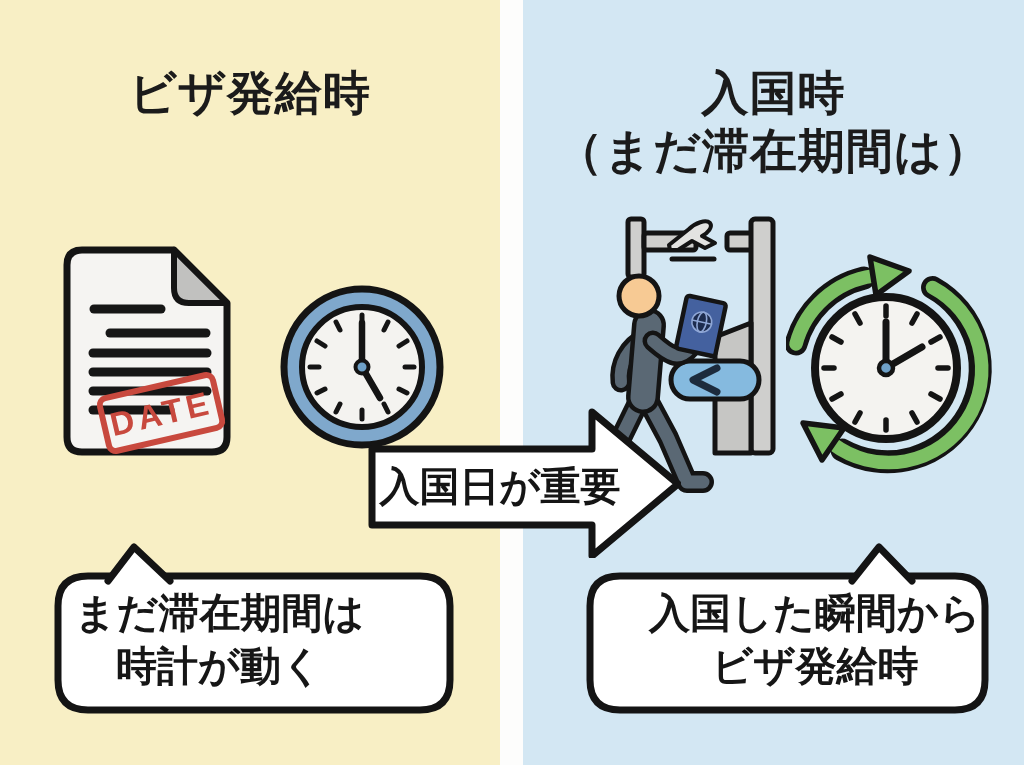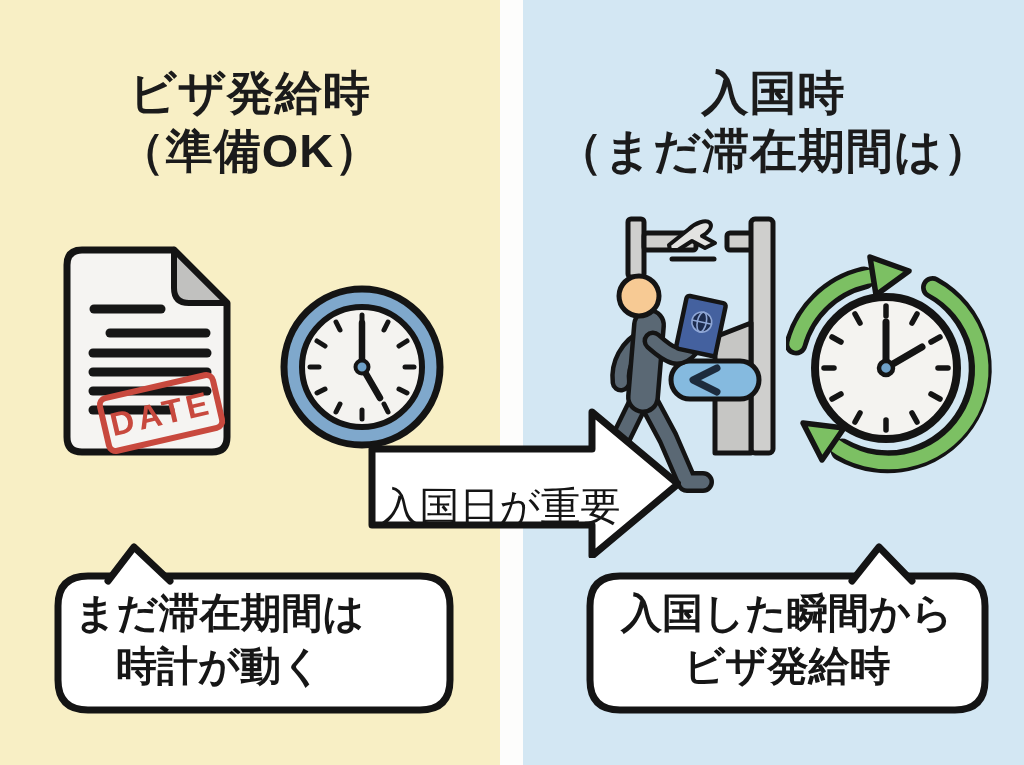--- a/index.html
+++ b/index.html
@@ -21,41 +21,40 @@
   .title span{display:block;}
   .title-left{left:0;width:500px;}
   .title-right{left:523px;width:501px;}
   .bubble-text{
     position:absolute;top:587px;text-align:center;
     font-size:41px;font-weight:700;line-height:1.3;color:#161616;
     z-index:6;
   }
   .bubble-text span{display:block;}
   .bubble-text-left{left:55px;width:329px;}
-  .bubble-text-right{left:586px;width:402px;}
+  .bubble-text-right{left:586px;width:402px;padding-left:28px;}
   .arrow-label{
-    position:absolute;left:378px;top:469px;width:244px;height:74px;
+    position:absolute;left:378px;top:449px;width:244px;height:74px;
     display:flex;align-items:center;justify-content:center;
-    font-size:40px;font-weight:400;color:#151515;z-index:5;
+    font-size:40px;font-weight:700;color:#151515;z-index:5;
     white-space:nowrap;
   }
   svg{display:block;}.z2{z-index:2;}.z4{z-index:4;}.z5{z-index:5;}
 </style>
 </head>
 <body>
 
 <div class="canvas">
 
   <div class="panel panel-left"></div>
   <div class="panel panel-divider"></div>
   <div class="panel panel-right"></div>
 
   <div class="title title-left">
     <span>ビザ発給時</span>
-    <span>（準備OK）</span>
   </div>
   <div class="title title-right">
     <span>入国時</span>
     <span>（まだ滞在期間は）</span>
   </div>
 
   <svg class="abs z2" style="left:58px;top:243px;" width="182" height="218" viewBox="0 0 182 218">
     <path d="M24,7 H116 L169,60 V194 Q169,209 154,209 H24 Q9,209 9,194 V22 Q9,7 24,7 Z" fill="#F5F4F2" stroke="#141414" stroke-width="7" stroke-linejoin="round"></path>
     <path d="M116,7 V45 Q116,60 131,60 H169 Z" fill="#C1C1BF" stroke="#141414" stroke-width="6" stroke-linejoin="round"></path>
     <g stroke="#161616" stroke-width="9" stroke-linecap="round">

